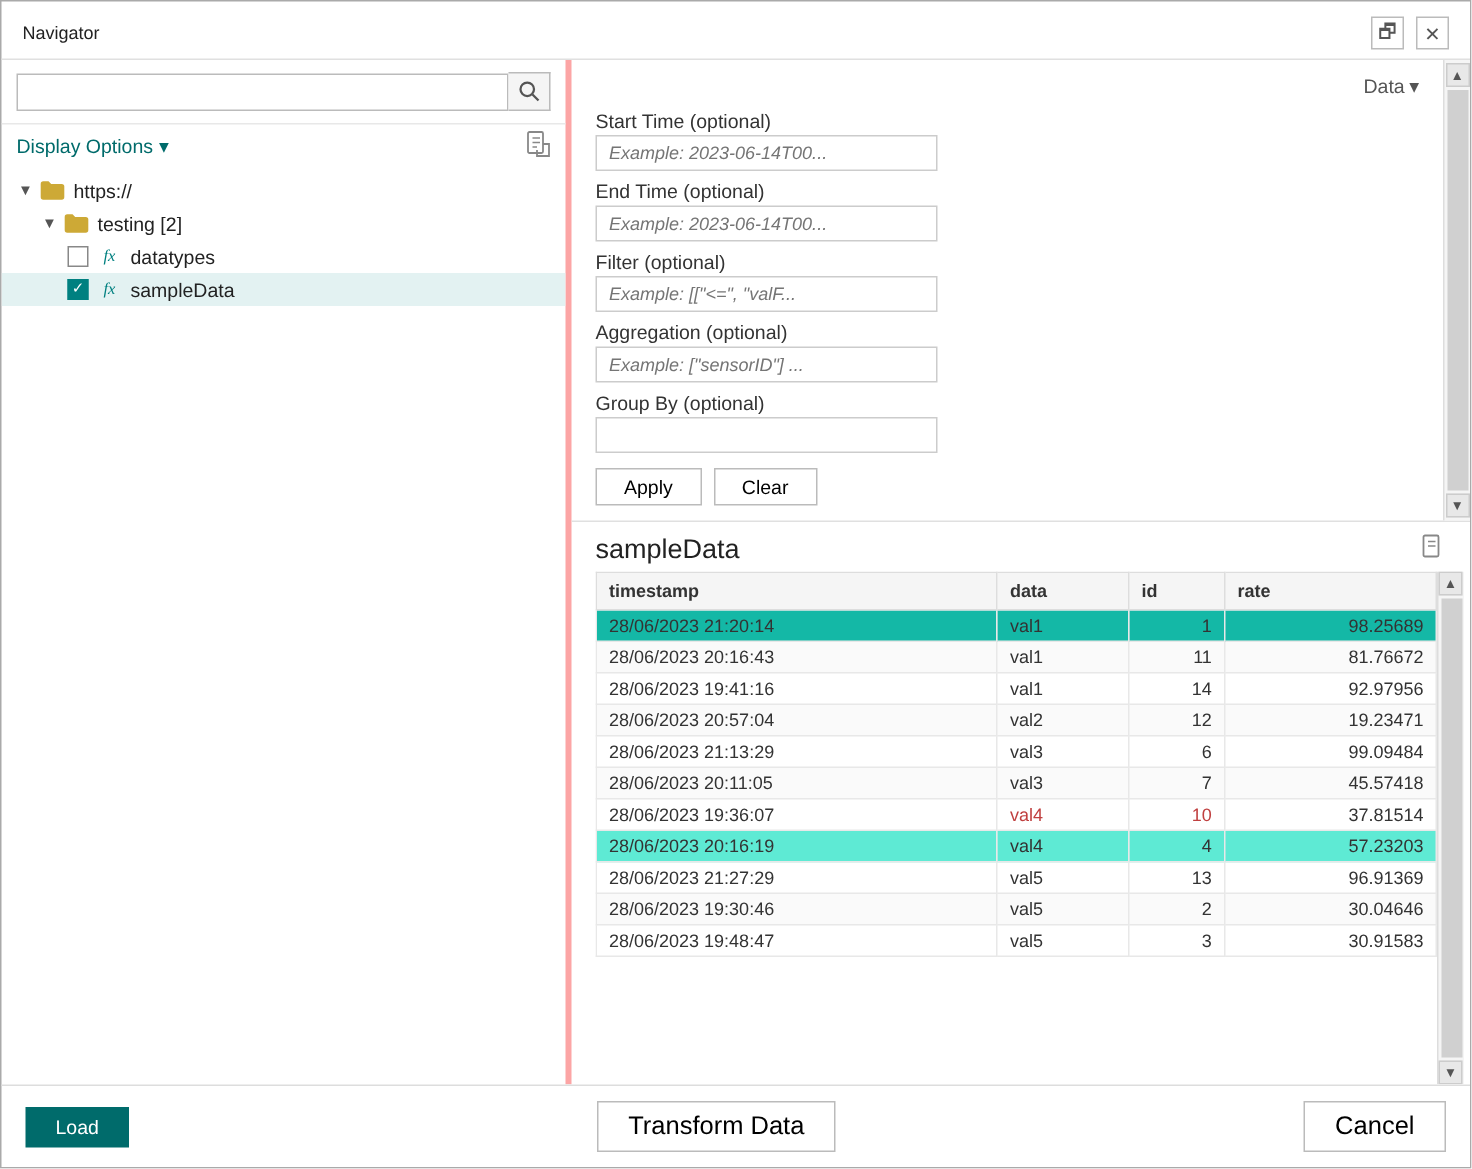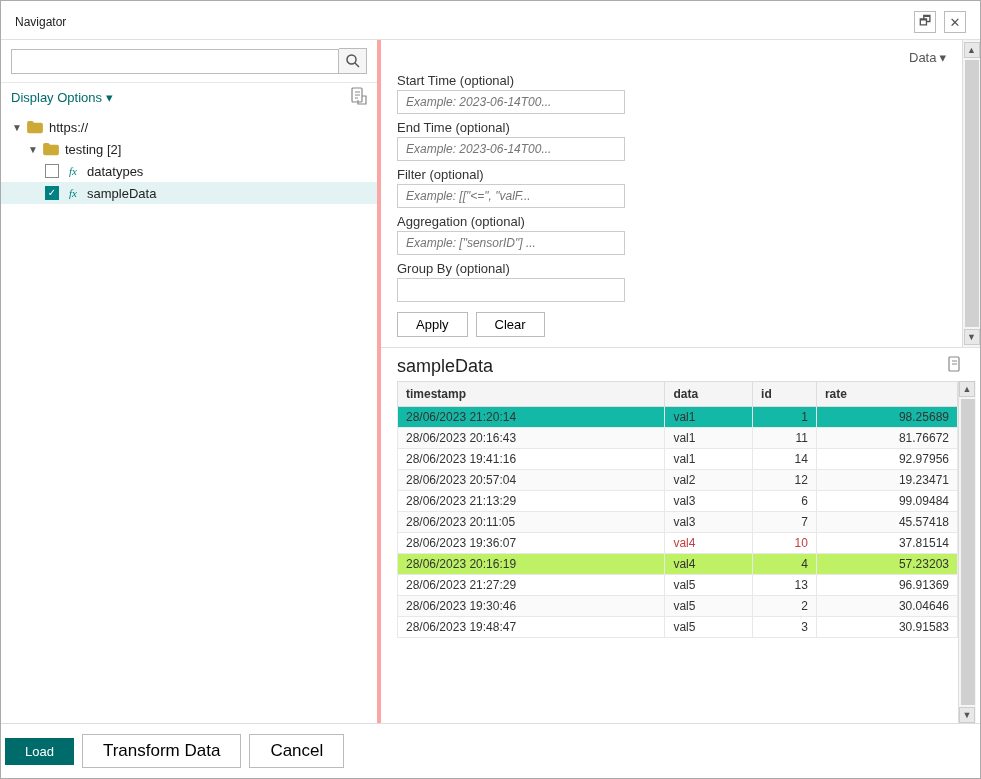--- a/index.html
+++ b/index.html
@@ -33,21 +33,21 @@
     .buttons-row { display: flex; gap: 8px; margin-top: 4px; }
     .btn { padding: 4px 18px; border: 1px solid #bbb; background: #fff; font-size: 13px; cursor: pointer; }
     .data-section { flex: 1; overflow: hidden; display: flex; flex-direction: column; padding: 0; }
     .data-title-row { display: flex; align-items: center; justify-content: space-between; padding: 8px 16px 4px 16px; }
     .data-title { font-size: 18px; font-weight: 300; color: #222; }
     .table-wrapper { flex: 1; overflow-y: auto; position: relative; padding: 0 16px; }
     table { width: 100%; border-collapse: collapse; font-size: 12px; }
     th { background: #f5f5f5; border: 1px solid #ddd; padding: 5px 8px; text-align: left; font-weight: 600; color: #333; white-space: nowrap; }
     td { border: 1px solid #e8e8e8; padding: 3px 8px; color: #333; white-space: nowrap; }
     td.num { text-align: right; }
-    .footer { padding: 10px 4px; border-top: 1px solid #ddd; display: flex; align-items: center; justify-content: flex-start; gap: 8px; }
+    .footer { padding: 10px 16px; border-top: 1px solid #ddd; display: flex; align-items: center; justify-content: space-between; gap: 8px; }
     .btn-primary { padding: 6px 20px; background: #006b6b; color: #fff; border: none; font-size: 13px; cursor: pointer; }
     .btn-secondary { padding: 6px 20px; background: #fff; border: 1px solid #bbb; font-size: 17px; cursor: pointer; }
     .filter-content { flex: 1; }
     .filter-scrollbar { width: 18px; display: flex; flex-direction: column; align-items: center; justify-content: space-between; padding: 2px 0; }
     .arr-btn { width: 16px; height: 16px; background: #e8e8e8; border: 1px solid #ccc; cursor: pointer; display: flex; align-items: center; justify-content: center; font-size: 9px; color: #555; }
   </style>
 </head>
 <body>
 
 <div class="dialog">
@@ -231,21 +231,21 @@
                     <td>val3</td>
                     <td class="num">7</td>
                     <td class="num">45.57418</td>
                   </tr>
                   <tr style="background: rgb(255, 255, 255);">
                     <td>28/06/2023 19:36:07</td>
                     <td style="color: rgb(192, 64, 64);">val4</td>
                     <td class="num" style="color: rgb(192, 64, 64);">10</td>
                     <td class="num">37.81514</td>
                   </tr>
-                  <tr style="background: #bef264;">
+                  <tr style="background: #5eead4;">
                     <td>28/06/2023 20:16:19</td>
                     <td>val4</td>
                     <td class="num">4</td>
                     <td class="num">57.23203</td>
                   </tr>
                   <tr style="background: rgb(255, 255, 255);">
                     <td>28/06/2023 21:27:29</td>
                     <td>val5</td>
                     <td class="num">13</td>
                     <td class="num">96.91369</td>

